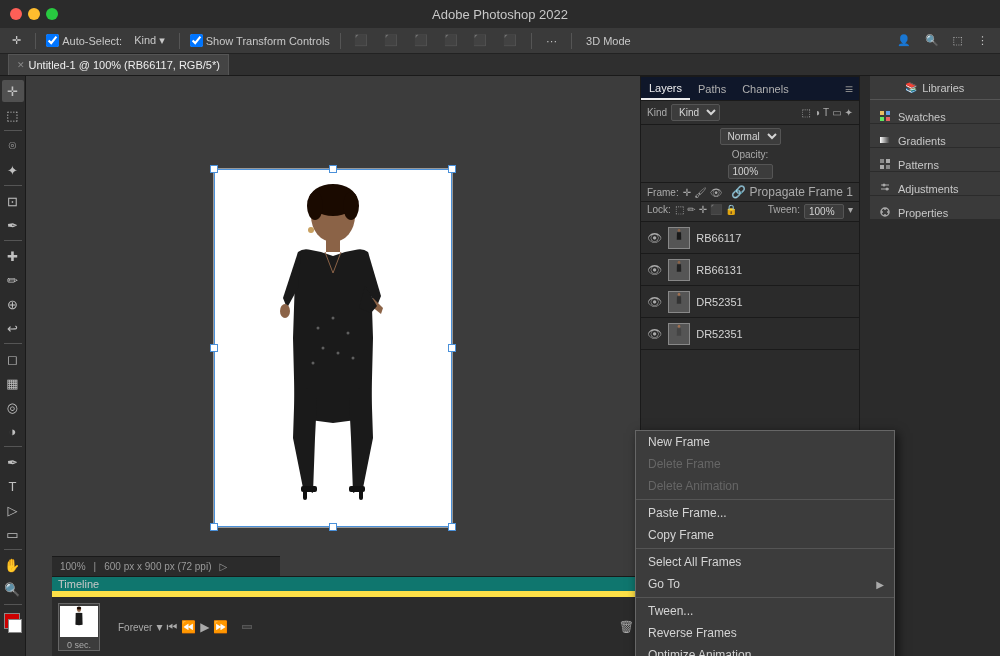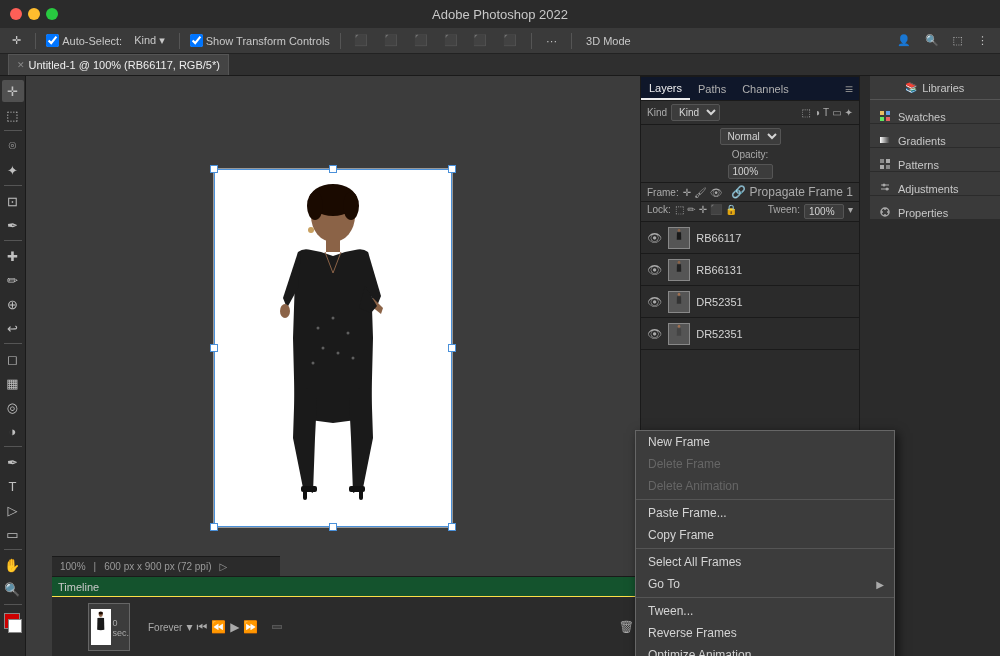--- a/index.html
+++ b/index.html
@@ -328,41 +328,40 @@
       right: 0;
       height: 80px;
       background: #2b2b2b;
       border-top: 1px solid #1a1a1a;
     }
     #timeline-header {
       display: flex;
       align-items: center;
       height: 20px;
       padding: 0 6px;
-      background: #14532d;
-      border-bottom: 1px solid #fde047;
+      background: #0f766e;
+      border-bottom: 6px solid #fde047;
     }
     .timeline-title { font-size: 11px; color: #c8c8c8; }
     #timeline-content {
       display: flex;
       align-items: center;
       padding: 4px 6px;
       gap: 6px;
       height: calc(80px - 20px);
     }
     .timeline-frame {
       width: 42px;
       height: 48px;
       background: #3c3c3c;
       border: 1px solid #666;
       display: flex;
-      flex-direction: row;
+      flex-direction: column;
       align-items: center;
       justify-content: flex-start;
-      margin-left: 30px;
     }
     .frame-thumb {
       width: 38px;
       height: 36px;
       background: white;
       margin: 2px;
       display: flex;
       align-items: center;
       justify-content: center;
       overflow: hidden;

